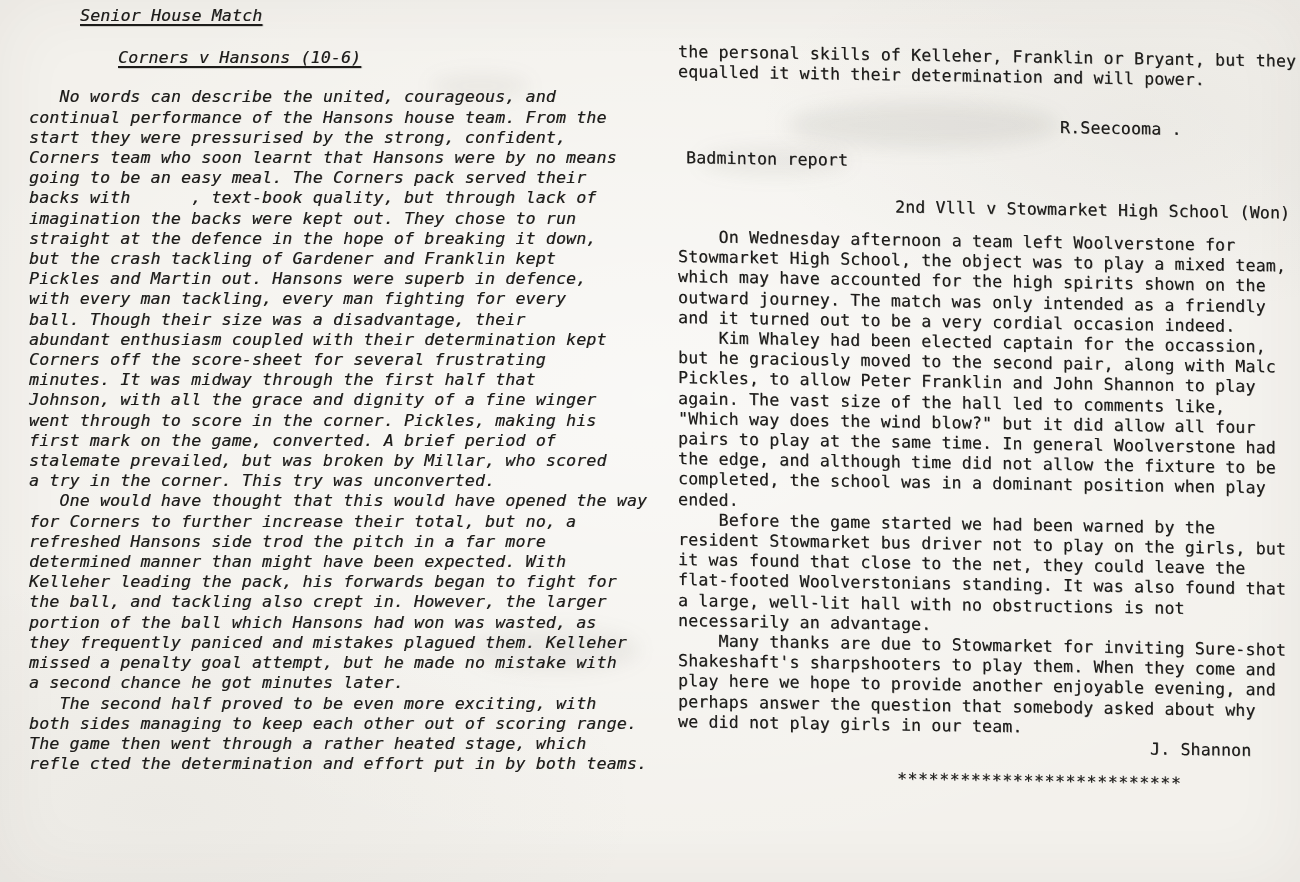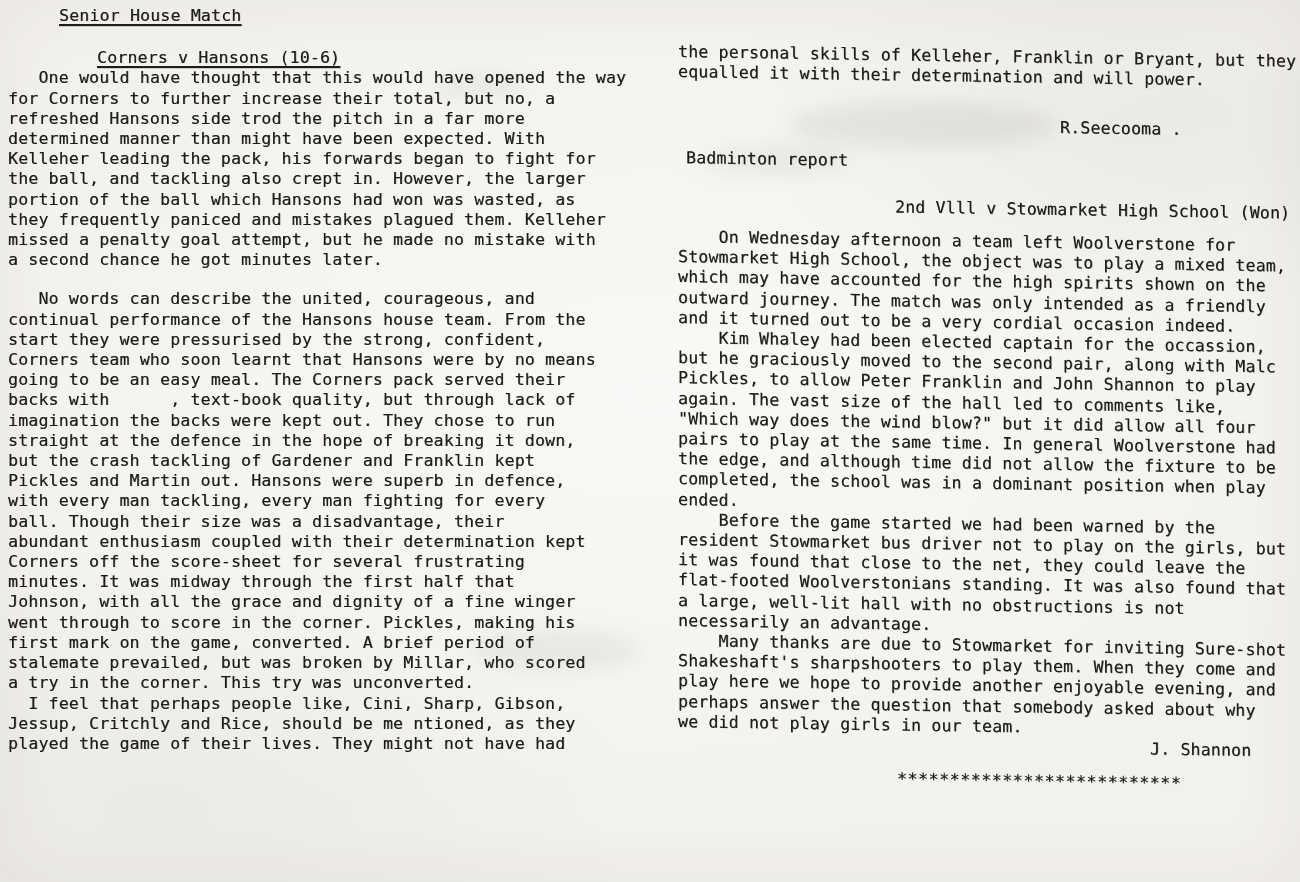--- a/index.html
+++ b/index.html
@@ -21,21 +21,21 @@
       radial-gradient(ellipse 900px 560px at 50% 45%, rgba(255,255,255,0.55), transparent 85%),
       var(--paper);
     box-shadow: inset 0 0 70px rgba(60,55,45,0.06);
   }
   .col{position:absolute;font-size:16.5px;line-height:20.2px;letter-spacing:0.2px;}
   .tw{
     margin:0;
     white-space:pre-wrap;
     text-shadow:0.45px 0.3px 0 rgba(28,28,26,0.55);
   }
-  .left-col{left:8px;top:6px;width:648px;}
+  .left-col{left:29px;top:6px;width:648px;font-style:italic;}
   .right-col{left:678px;top:0;width:625px;padding-top:42px;
     transform:skewY(0.9deg);transform-origin:0 0;}
   .h-main{
     margin:0 0 0 51px;
     text-decoration:underline;
     text-decoration-thickness:1.6px;
     text-underline-offset:3px;
   }
   .h-sub{
     margin:22px 0 0 89px;
@@ -62,53 +62,54 @@
 <div class="page">
 
   <div class="smudge smudge-a"></div>
   <div class="smudge smudge-b"></div>
   <div class="smudge smudge-c"></div>
   <div class="smudge smudge-d"></div>
 
   <div class="col left-col">
     <div class="tw h-main">Senior House Match</div>
     <div class="tw h-sub">Corners v Hansons (10-6)</div>
-    <p class="tw">   One would have thought that this would have opened the way
-for Corners to further increase their total, but no, a
-refreshed Hansons side trod the pitch in a far more
-determined manner than might have been expected. With
-Kelleher leading the pack, his forwards began to fight for
-the ball, and tackling also crept in. However, the larger
-portion of the ball which Hansons had won was wasted, as
-they frequently paniced and mistakes plagued them. Kelleher
-missed a penalty goal attempt, but he made no mistake with
-a second chance he got minutes later.</p>
     <p class="tw p-first">   No words can describe the united, courageous, and
 continual performance of the Hansons house team. From the
 start they were pressurised by the strong, confident,
 Corners team who soon learnt that Hansons were by no means
 going to be an easy meal. The Corners pack served their
 backs with      , text-book quality, but through lack of
 imagination the backs were kept out. They chose to run
 straight at the defence in the hope of breaking it down,
 but the crash tackling of Gardener and Franklin kept
 Pickles and Martin out. Hansons were superb in defence,
 with every man tackling, every man fighting for every
 ball. Though their size was a disadvantage, their
 abundant enthusiasm coupled with their determination kept
 Corners off the score-sheet for several frustrating
 minutes. It was midway through the first half that
 Johnson, with all the grace and dignity of a fine winger
 went through to score in the corner. Pickles, making his
 first mark on the game, converted. A brief period of
 stalemate prevailed, but was broken by Millar, who scored
 a try in the corner. This try was unconverted.</p>
-    <p class="tw">  I feel that perhaps people like, Cini, Sharp, Gibson,
-Jessup, Critchly and Rice, should be me ntioned, as they
-played the game of their lives. They might not have had</p>
+    <p class="tw">   One would have thought that this would have opened the way
+for Corners to further increase their total, but no, a
+refreshed Hansons side trod the pitch in a far more
+determined manner than might have been expected. With
+Kelleher leading the pack, his forwards began to fight for
+the ball, and tackling also crept in. However, the larger
+portion of the ball which Hansons had won was wasted, as
+they frequently paniced and mistakes plagued them. Kelleher
+missed a penalty goal attempt, but he made no mistake with
+a second chance he got minutes later.</p>
+    <p class="tw">   The second half proved to be even more exciting, with
+both sides managing to keep each other out of scoring range.
+The game then went through a rather heated stage, which
+refle cted the determination and effort put in by both teams.</p>
   </div>
 
   <div class="col right-col">
     <p class="tw">the personal skills of Kelleher, Franklin or Bryant, but they
 equalled it with their determination and will power.</p>
     <div class="tw sig-rugby">R.Seecooma .</div>
     <div class="tw sec-heading">Badminton report</div>
     <div class="tw match-heading">2nd Vlll v Stowmarket High School (Won)</div>
     <p class="tw p-bad-first">    On Wednesday afternoon a team left Woolverstone for
 Stowmarket High School, the object was to play a mixed team,

